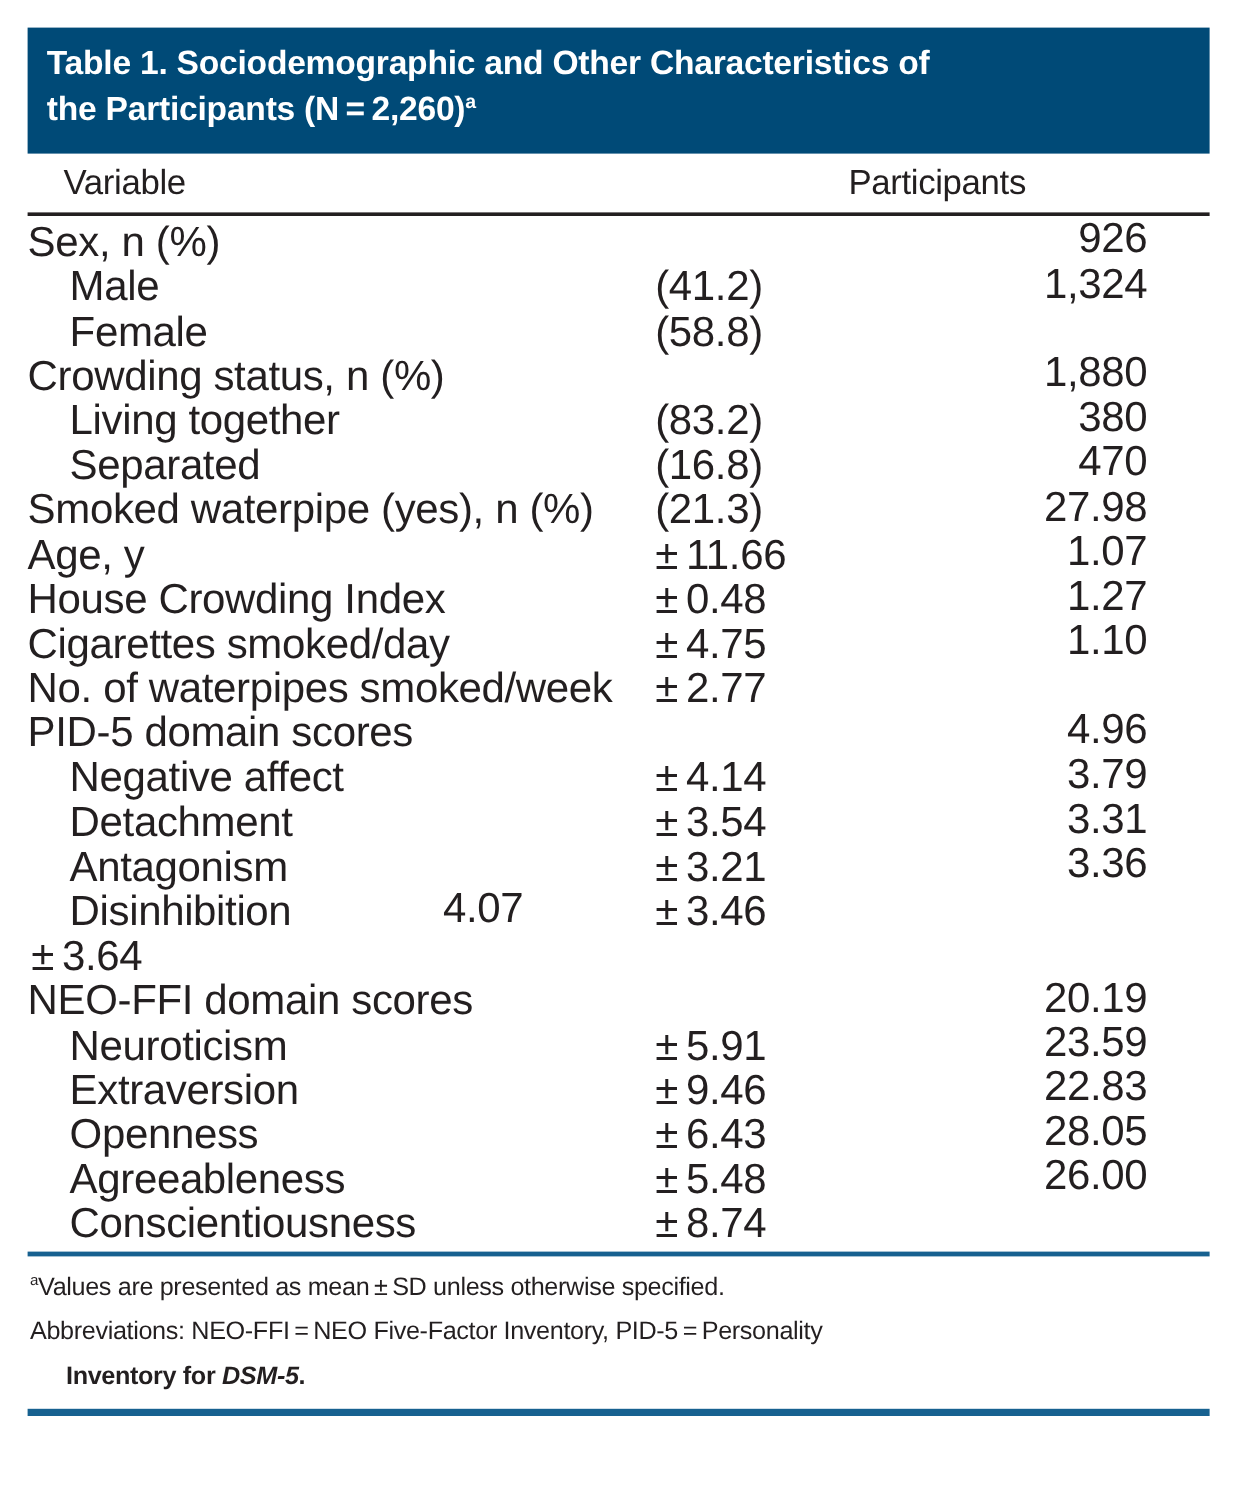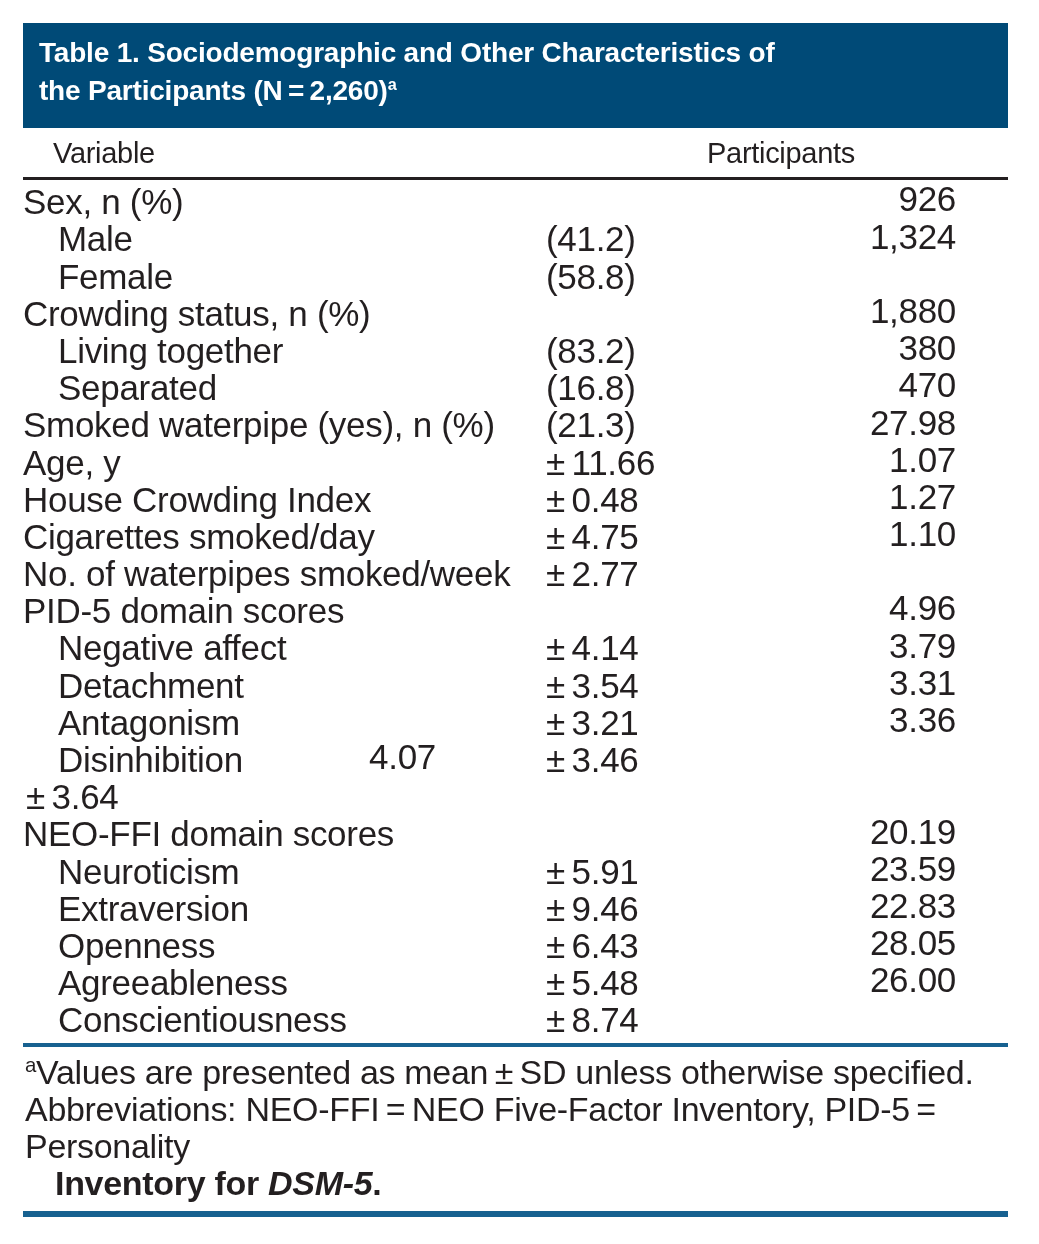--- a/index.html
+++ b/index.html
@@ -43,21 +43,21 @@
   .row .label { width:520px; box-sizing:border-box; white-space:nowrap; }
   .row .label.ind { padding-left:35px; }
   .row .val { display:flex; width:416px;flex-direction:column; }
   .row .v1 { flex:1; text-align:right; padding-right:3px; white-space:nowrap; }
   .row .v2 { flex:1; text-align:left; padding-left:3px; white-space:nowrap; }
 
   .rule-blue { height:4px; background:var(--c-rule-blue, #176190); margin-top:3px; }
   .rule-blue.thick { height:6px; margin-top:4px; }
 
   .footnotes {
-    font-size:34px; line-height:37px; letter-spacing:-0.3px;
+    font-size:21px; line-height:37px; letter-spacing:-0.3px;
     padding:7px 0 5px 2px;
   }
   .footnotes sup { font-size:60%; line-height:0; vertical-align:super; }
   .hang { padding-left:30px;font-weight:bold; }
   .fn i { font-style:italic; }
 </style>
 </head>
 <body>
 
 <div class="sheet">

